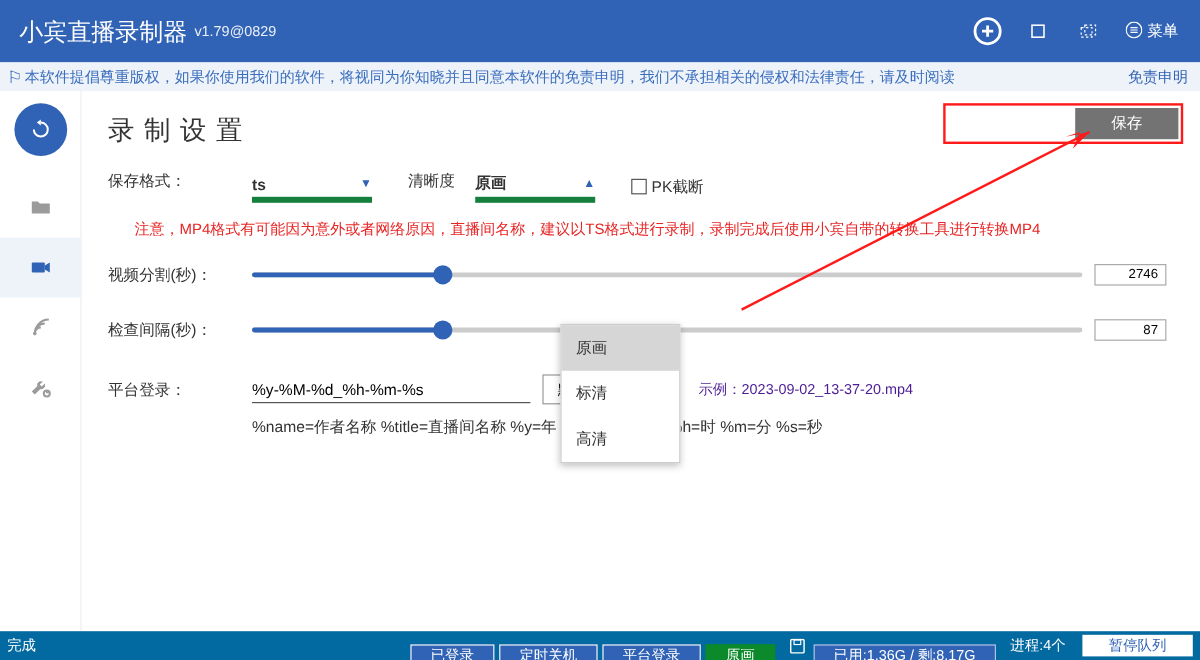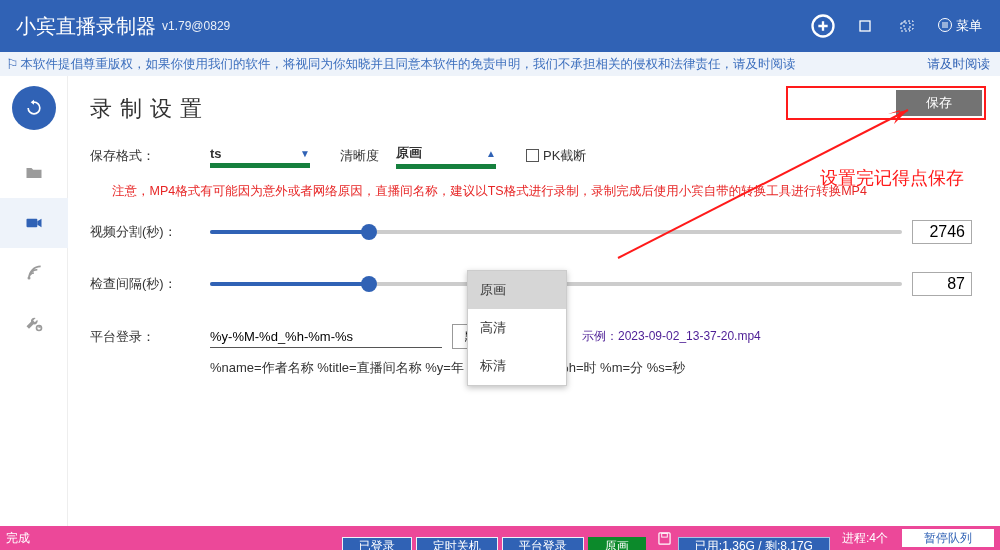--- a/index.html
+++ b/index.html
@@ -35,56 +35,56 @@
   .sb-item.active { background: #eef3fa; color: #3062b5; }
   .sb-item svg { width: 20px; height: 20px; fill: currentColor; }
 
   
   .main { flex: 1; padding: 18px 28px 0 22px; position: relative; overflow: hidden; }
   .page-title { font-size: 22px; letter-spacing: 8px; font-weight: 400; margin: 0 0 18px; }
   .save-wrap { position: absolute; top: 14px; right: 18px; display: flex; align-items: center; }
   .save-highlight { position: absolute; right: 14px; top: 10px; width: 200px; height: 34px; border: 2px solid #ff1a1a; pointer-events: none; }
   .save-btn { background: #737373; color: #fff; border: none; padding: 4px 30px; font-size: 13px; cursor: pointer; }
 
-  .row { display: flex; align-items: center; margin-bottom: 14px; }
+  .row { display: flex; margin-bottom: 14px; }
   .row .label { width: 120px; }
   .select { width: 100px; border: none; border-bottom: 5px solid #15803d; padding: 2px 0; margin-right: 30px; display: flex; align-items: center; justify-content: space-between; cursor: pointer; font-weight: bold; }
   .select .arrow { color: #3062b5; font-size: 10px; }
 
   .checkbox { display: inline-flex; align-items: center; gap: 4px; }
   .checkbox .box { width: 13px; height: 13px; border: 1.5px solid #555; display: inline-block; }
 
   .warn { color: #e72525; font-size: 12.5px; margin: 6px 0 20px 22px; }
 
   .slider-row { display: flex; align-items: center; margin-bottom: 28px; }
   .slider-row .label { width: 120px; }
   .slider { flex: 1; height: 16px; display: flex; align-items: center; position: relative; margin-right: 10px; }
   .slider .track { height: 4px; background: #ccc; width: 100%; border-radius: 2px; position: relative; }
   .slider .fill { position: absolute; left: 0; top: 0; height: 100%; background: #3062b5; border-radius: 2px; }
   .slider .thumb { width: 16px; height: 16px; background: #3062b5; border-radius: 50%; position: absolute; top: 50%; transform: translate(-50%, -50%); }
-  .slider-value { width: 60px; border: 1px solid #aaa; padding: 2px 6px; text-align: right; font-family: inherit; font-size: 16px; }
+  .slider-value { width: 60px; border: 1px solid #aaa; padding: 2px 6px; text-align: right; font-family: inherit; font-size: 11px; }
 
   .filename-row { display: flex; align-items: center; margin-top: 10px; }
   .filename-row .label { width: 120px; }
   .filename-input { width: 232px; border: none; border-bottom: 1px solid #555; padding: 3px 0; font-family: inherit; font-size: 13px; }
   .default-btn { margin-left: 10px; padding: 3px 12px; border: 1px solid #999; background: #fff; cursor: pointer; font-size: 12px; }
   .example { margin-left: 80px; font-size: 12px; color: #4c1d95; }
   .legend { margin: 10px 0 0 120px; font-size: 13px; }
 
   
   .dropdown { position: absolute; left: 399px; top: 194px; width: 100px; background: #fff; border: 1px solid #ccc; box-shadow: 0 2px 6px rgba(0,0,0,.25); z-index: 10; }
   .dropdown .opt { padding: 10px 12px; cursor: pointer; font-size: 13px; }
   .dropdown .opt.sel { background: #d6d6d6; }
 
   
   .annot-text { position: absolute; right: 36px; top: 90px; color: #ff1a1a; font-size: 18px; font-weight: 500; pointer-events: none; }
   .arrow-svg { position: absolute; left: 530px; top: 26px; width: 350px; height: 170px; pointer-events: none; z-index: 5; overflow: visible; }
 
   
-  .statusbar { height: 24px; background: #ec4899; color: #fff; display: flex; align-items: center; padding: 0 6px; font-size: 12px; gap: 4px; }
+  .statusbar { height: 24px; background: #0369a1; color: #fff; display: flex; align-items: center; padding: 0 6px; font-size: 12px; gap: 4px; }
   .sb-left { margin-right: auto; }
   .chip { border: 1px solid #eef3fa; background: #3062b5; color: #fff; padding: 0 16px; height: 18px; display: inline-flex; align-items: center; cursor: pointer; margin-top: 16px; }
   .chip.green { background: #0c8a2b; border-color: #0c8a2b; }
   .chip.usage { border-color: #aac3e6; }
   .pause-btn { background: #fff; color: #3062b5; padding: 0 22px; height: 18px; display: inline-flex; align-items: center; cursor: pointer; margin-left: 10px; }
   .diskicon { margin: 0 3px 0 8px; display: inline-flex; width: 13px; height: 13px; }
 </style>
 </head>
 <body>
 
@@ -119,21 +119,21 @@
           </svg>
       </span>
       <span>菜单</span>
     </div>
   </div>
 
   <div class="banner">
     <span class="flag">⚐</span>
     <span class="text">本软件提倡尊重版权，如果你使用我们的软件，将视同为你知晓并且同意本软件的免责申明，我们不承担相关的侵权和法律责任，请及时阅读</span>
     <div class="spacer"></div>
-    <span class="disclaimer-link">请及时阅读</span>
+    <span class="disclaimer-link">免责申明</span>
   </div>
 
   <div class="body">
 
     <div class="sidebar">
       <div class="sb-btn primary">
         <svg viewBox="0 0 24 24">
             <path d="M12 5 A7 7 0 1 1 5 12" fill="none" stroke="#fff" stroke-width="2"></path>
             <path d="M12 2 L12 8 L8 5 Z" fill="#fff"></path>
           </svg>
@@ -217,25 +217,24 @@
         <input class="filename-input" value="%y-%M-%d_%h-%m-%s" style="">
         <button class="default-btn">默认</button>
         <span class="example">
           <span>示例：</span><span>2023-09-02_13-37-20.mp4</span>
         </span>
       </div>
       <div class="legend">%name=作者名称 %title=直播间名称 %y=年 %M=月 %d=日 %h=时 %m=分 %s=秒</div>
 
       <div class="dropdown">
         <div class="opt sel">原画</div>
+        <div class="opt">标清</div>
         <div class="opt">高清</div>
-        <div class="opt">标清</div>
-      </div>
-
-      <div class="annot-text">设置完记得点保存</div>
+      </div>
+
       <svg class="arrow-svg" viewBox="0 0 350 170">
         <line x1="20" y1="156" x2="310" y2="8" stroke="#ff1a1a" stroke-width="2"></line>
         <polygon points="310,8 296,22 302,8 290,12" fill="#ff1a1a"></polygon>
       </svg>
     </div>
   </div>
 
   <div class="statusbar">
     <span class="sb-left">完成</span>
     <span class="chip">已登录</span>

